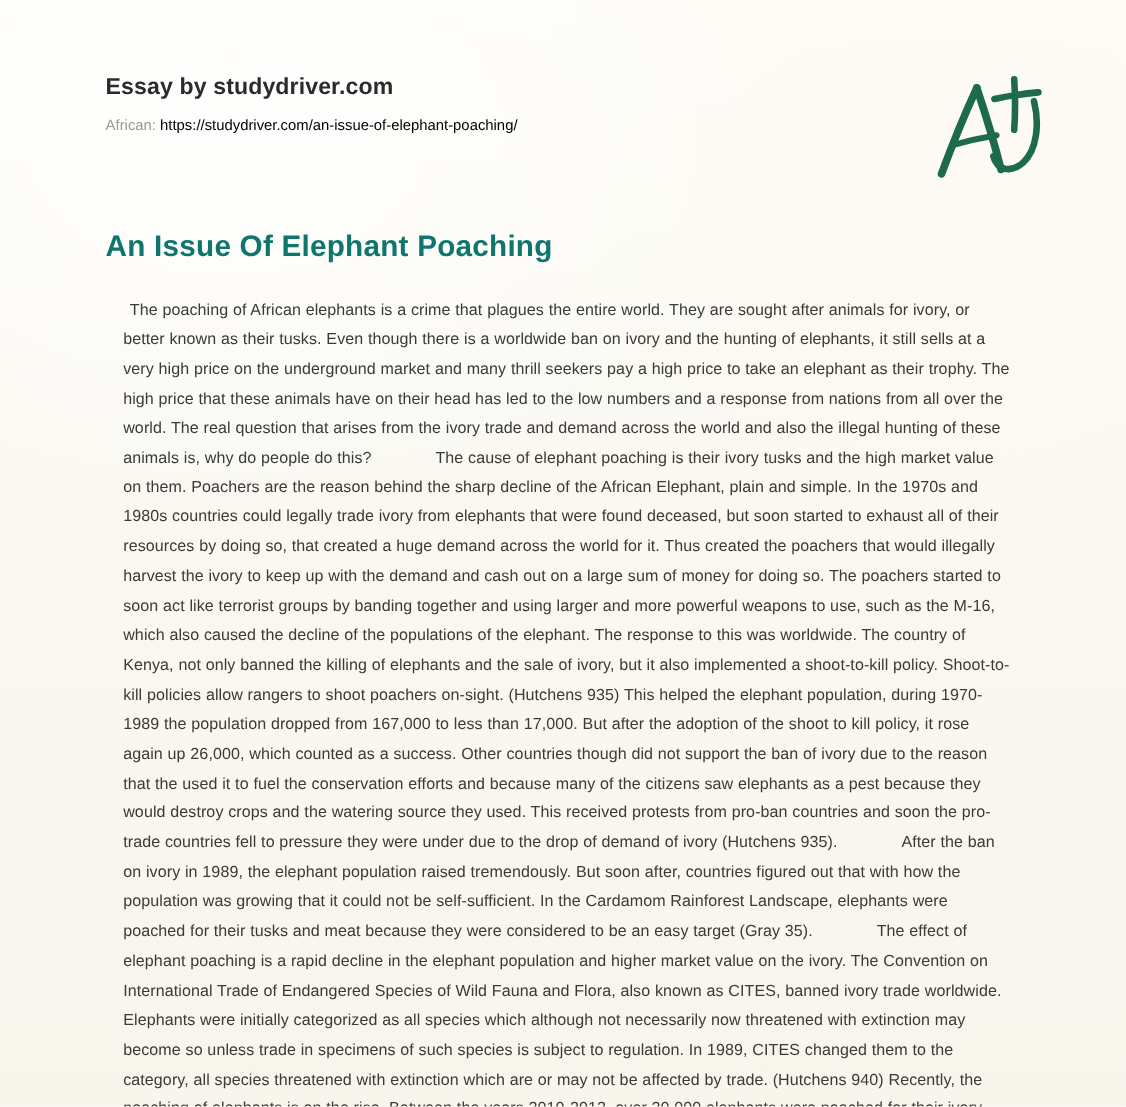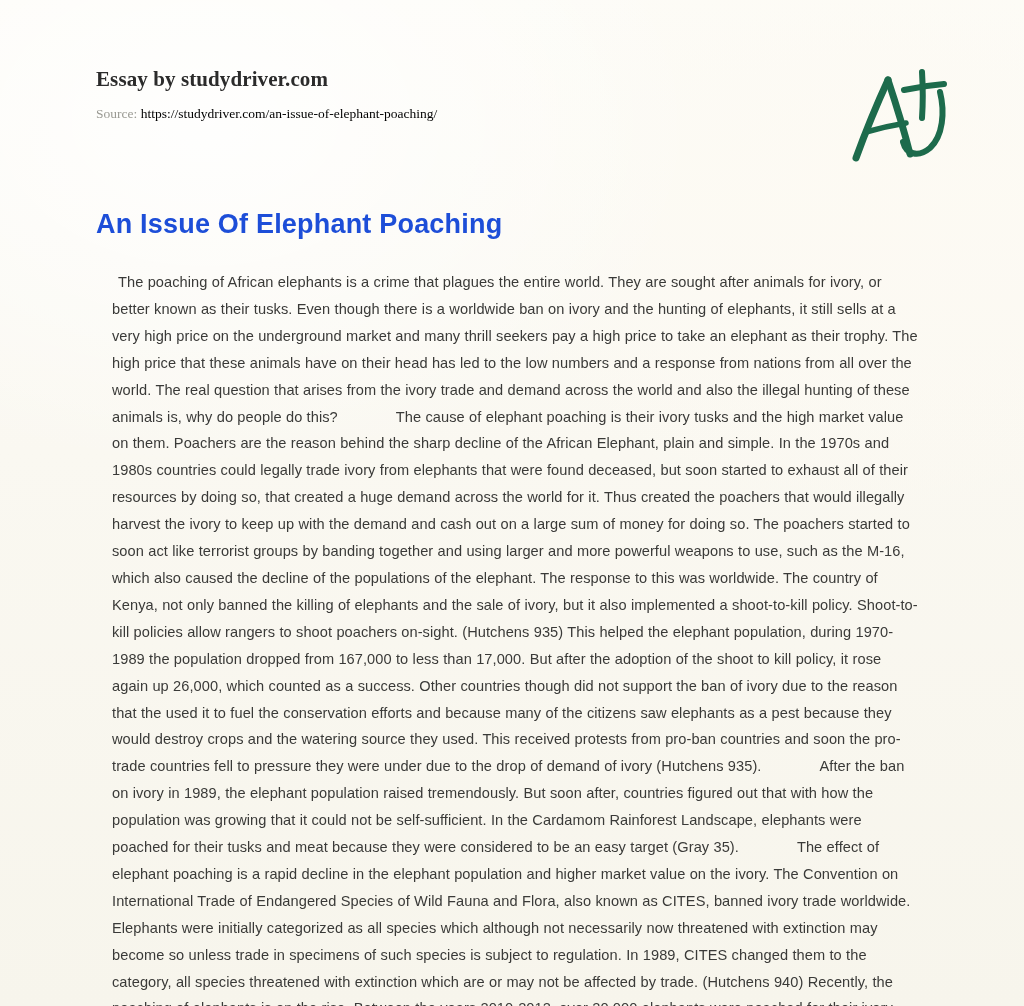--- a/index.html
+++ b/index.html
@@ -34,21 +34,20 @@
     box-sizing: border-box;
   }
 
   
   .header {
     position: absolute;
     left: 96px;
     top: 66px;
     right: 70px;
     height: 105px;
-    font-family: Liberation Serif, serif;
   }
   .brand-line {
     font-size: 21px;
     font-weight: bold;
     color: #2b2b2b;
     letter-spacing: 0.1px;
     line-height: 26px;
     white-space: nowrap;
   }
   .source-line {
@@ -80,21 +79,21 @@
     height: 100%;
   }
 
   
   .doc-title {
     position: absolute;
     left: 96px;
     top: 189px;
     font-size: 27px;
     font-weight: bold;
-    color: #1d4ed8;
+    color: #0f766e;
     letter-spacing: 0.2px;
     line-height: 34px;
     white-space: nowrap;
   }
 
   
   .body-text {
     position: absolute;
     left: 96px;
     top: 253px;
@@ -122,21 +121,21 @@
 </head>
 <body>
 
 <div class="paper-wash"></div>
 
 <div class="page">
 
   <div class="header">
     <div class="brand-line">Essay by studydriver.com</div>
     <div class="source-line">
-      <span class="source-label">Source:</span>
+      <span class="source-label">African:</span>
       <a class="source-url" href="#">https://studydriver.com/an-issue-of-elephant-poaching/</a>
     </div>
   </div>
 
   <div class="logo">
     <svg viewBox="0 0 112 104" xmlns="http://www.w3.org/2000/svg">
       <g fill="none" stroke="#1d6b4c" stroke-linecap="round" stroke-linejoin="round">
 
         <path d="M12 96 C20 74 32 44 44 18" stroke-width="7"></path>
 

